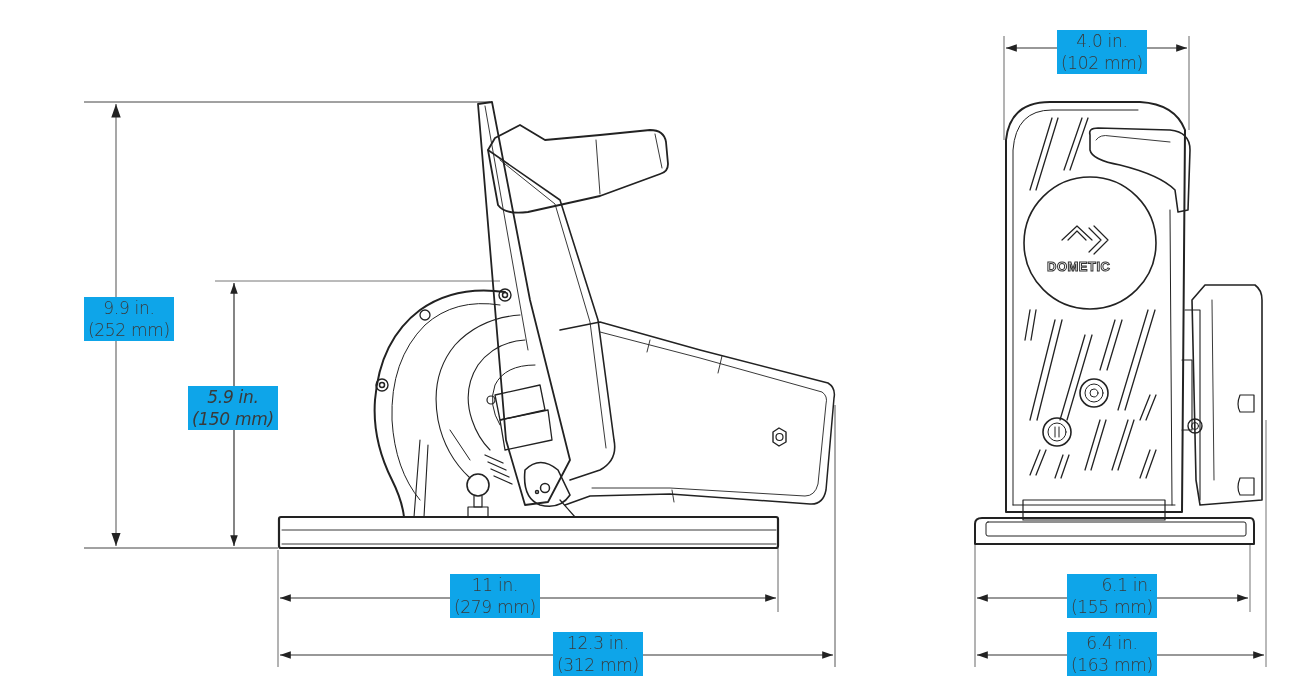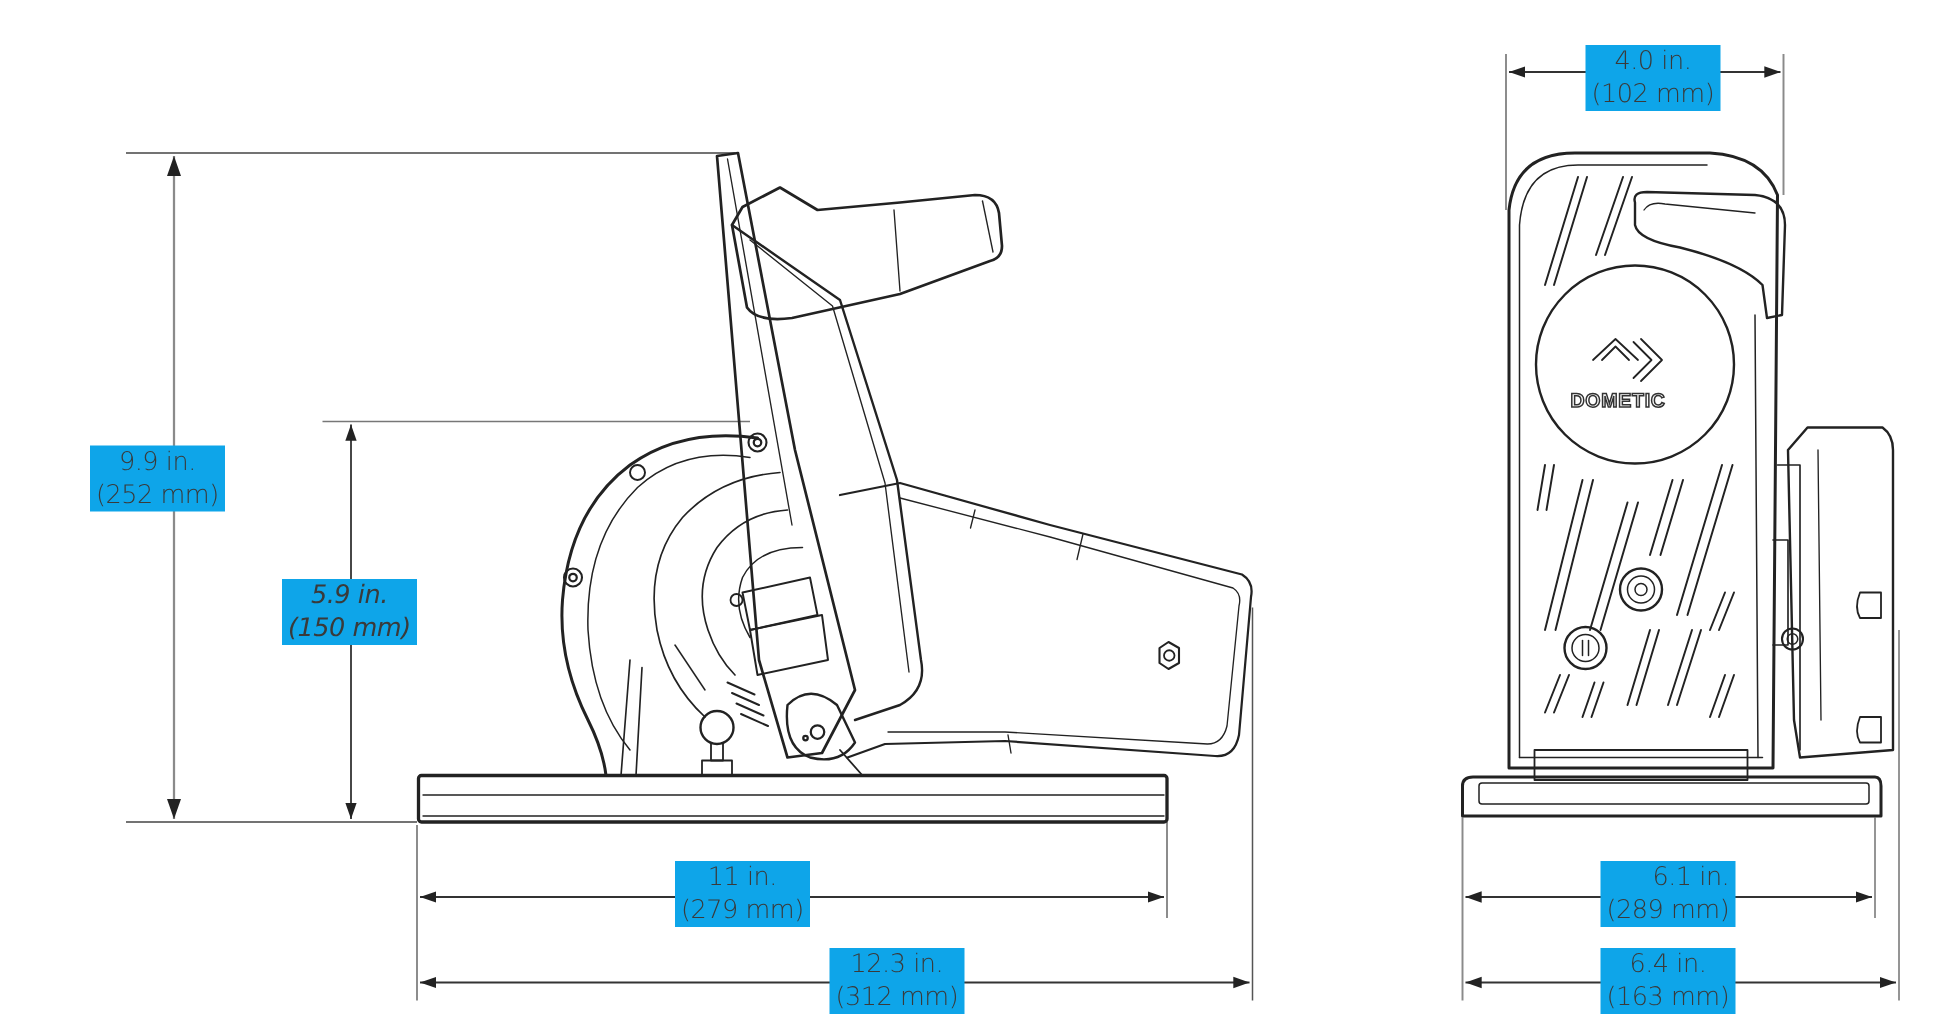--- a/index.html
+++ b/index.html
@@ -154,21 +154,21 @@
     <path d="M1240,395 Q1236,405 1240,412 L1254,412 L1254,395 Z" stroke-width="1.2"></path>
     <path d="M1240,478 Q1236,488 1240,495 L1254,495 L1254,478 Z" stroke-width="1.2"></path>
     <circle cx="1195" cy="426" r="7" stroke-width="1.4"></circle>
     <circle cx="1195" cy="426" r="3.5" stroke-width="1"></circle>
     <line x1="1212" y1="300" x2="1214" y2="480" stroke-width="0.9"></line>
   </g>
 </svg>
 
 <div class="brand" style="left:1047px; top:259px;">DOMETIC</div>
 
-<div class="dim-label" style="left:60px; top:297px;">
+<div class="dim-label" style="left:84px; top:297px;">
   <span>9.9 in.</span>
   <span>(252 mm)</span>
 </div>
 <div class="dim-label" style="left:188px; top:386px;font-style:italic;">
   <span>5.9 in.</span>
   <span>(150 mm)</span>
 </div>
 <div class="dim-label" style="left:1057px; top:30px;">
   <span>4.0 in.</span>
   <span>(102 mm)</span>
@@ -176,18 +176,18 @@
 <div class="dim-label" style="left:450px; top:574px;">
   <span>11 in.</span>
   <span>(279 mm)</span>
 </div>
 <div class="dim-label" style="left:553px; top:632px;">
   <span>12.3 in.</span>
   <span>(312 mm)</span>
 </div>
 <div class="dim-label" style="left:1067px; top:574px;text-align:right;">
   <span>6.1 in.</span>
-  <span>(289 mm)</span>
+  <span>(155 mm)</span>
 </div>
 <div class="dim-label" style="left:1067px; top:632px;">
   <span>6.4 in.</span>
   <span>(163 mm)</span>
 </div>
 
 </body></html>

